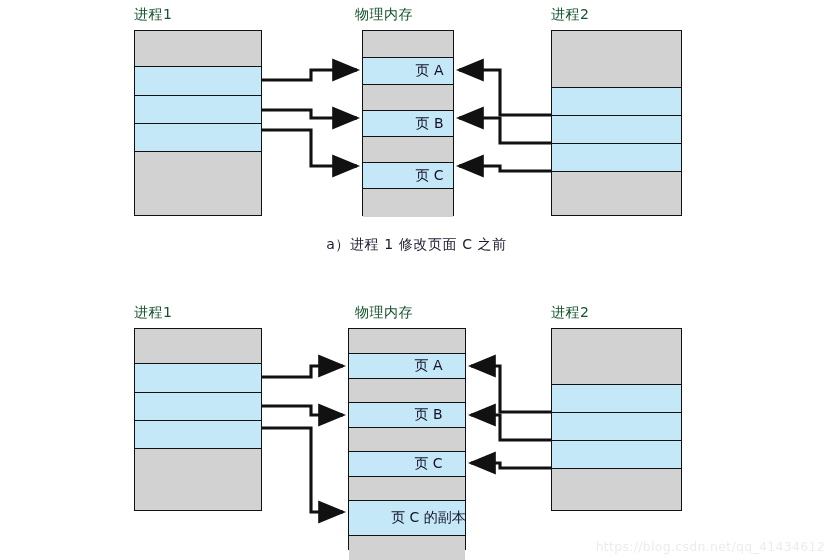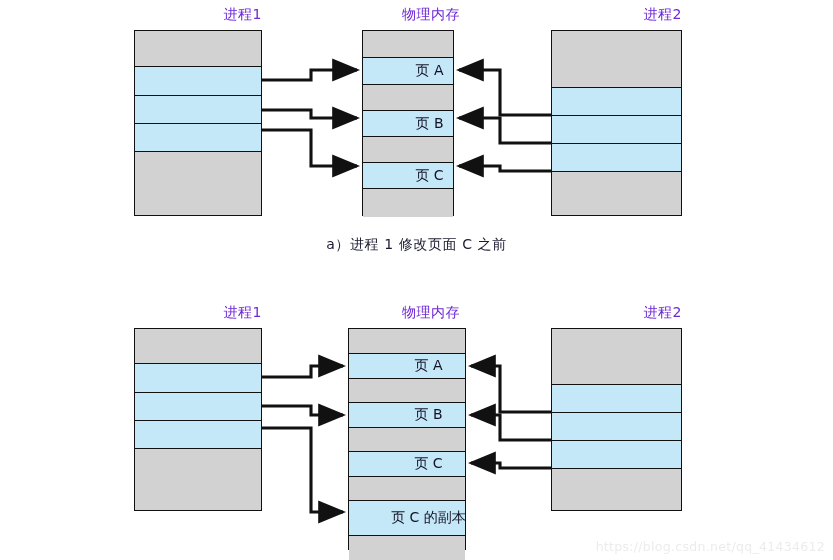--- a/index.html
+++ b/index.html
@@ -6,22 +6,22 @@
   body{
     width:833px;height:560px;position:relative;overflow:hidden;
     font-family:"DejaVu Sans","Liberation Sans",sans-serif;
     color:#1a1a2e;
   }
   .panel{position:absolute;left:0;width:833px;}
   #panel-top{top:0;height:265px;}
   #panel-bottom{top:290px;height:270px;}
 
   .col-title{
-    position:absolute;font-size:14px;color:#6d28d9;
-    text-align:right;white-space:nowrap;
+    position:absolute;font-size:14px;color:#14532d;
+    text-align:left;white-space:nowrap;
     letter-spacing:.5px;
   }
 
   .memcol{position:absolute;border:1.6px solid #111;box-sizing:border-box;background:#d2d2d2;}
   .row{
     box-sizing:border-box;width:100%;
     display:flex;align-items:center;justify-content:center;
     font-size:14px;color:#121225;white-space:nowrap;
   }
   .row.gray{background:#d2d2d2;}

